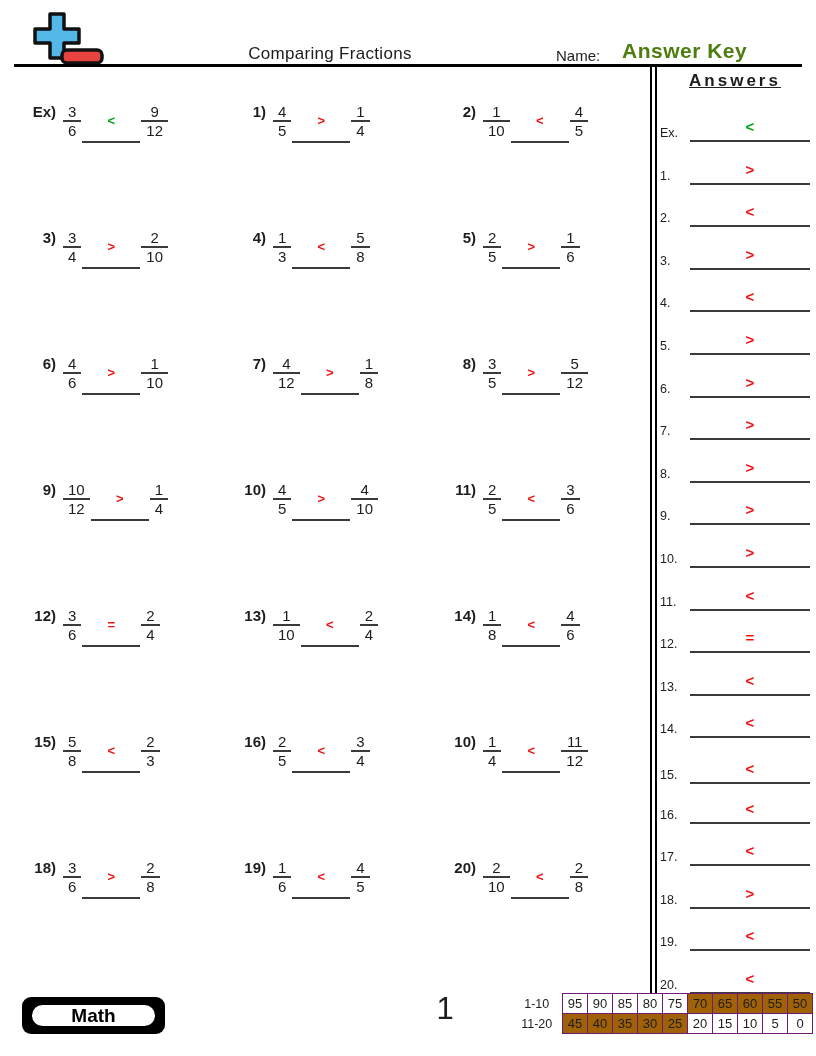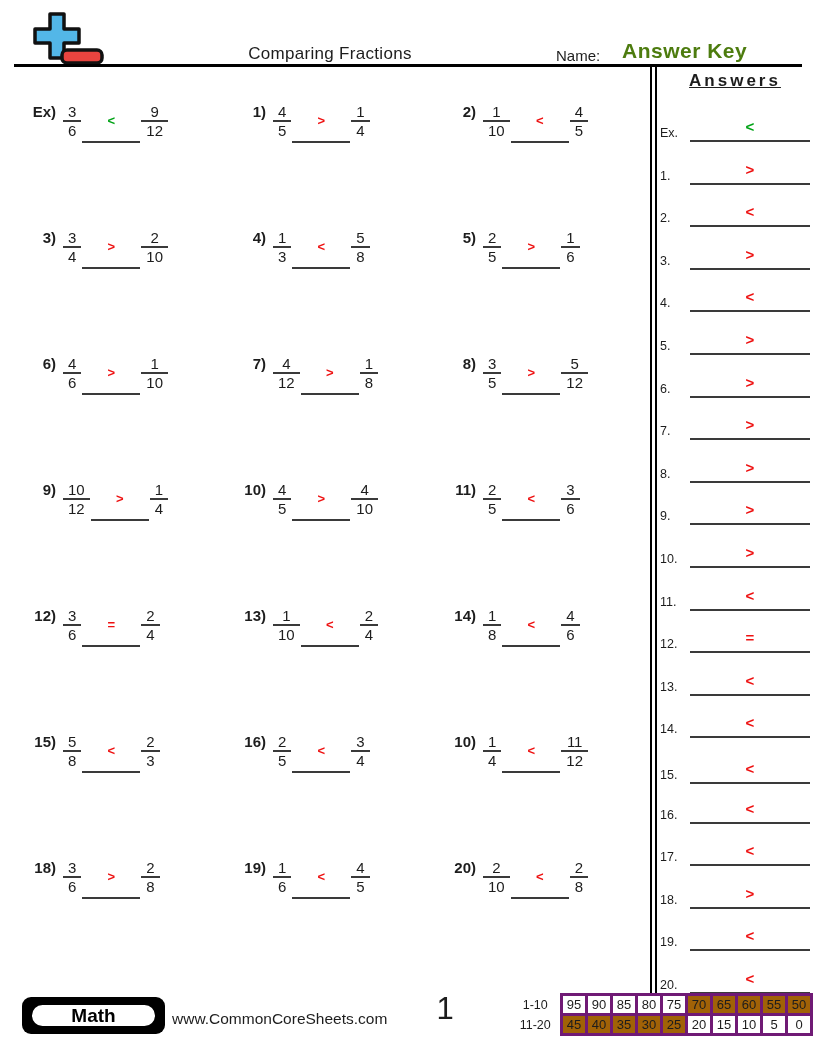--- a/index.html
+++ b/index.html
@@ -34,21 +34,21 @@
   .alabel { font-size:12.5px; line-height:16px; width:30px; padding-bottom:1px; }
   .aline { flex:1; height:26px; border-bottom:2px solid #3a3a3a; position:relative; }
   .aline .asym { position:absolute; top:2px; left:0; right:0; text-align:center; font-size:15px; font-weight:bold; }
 
   
   .badge { position:absolute; left:22px; top:997px; width:143px; height:37px; background:#000; border-radius:9px; display:flex; align-items:center; justify-content:center; }
   .badge-pill { background:#fff; border:3px solid #000; border-radius:16px; width:129px; height:27px; display:flex; align-items:center; justify-content:center; font-weight:bold; font-size:19px; color:#000; }
   .website { position:absolute; left:172px; top:1010px; font-size:15.5px; }
   .page-number { position:absolute; left:425px; top:991px; width:40px; text-align:center; font-size:31px; }
   .grades { position:absolute; right:3px; top:993px; border-collapse:collapse; font-size:13px; }
-  .grades td { border:3px solid #701a75; width:25px; height:20px; text-align:center; padding:0; }
+  .grades td { border:1px solid #701a75; width:25px; height:20px; text-align:center; padding:0; }
   .grades td.rlabel { border:none; width:46px; padding-right:5px; font-size:12.5px; }
   .grades td.b { background:#a16207; }
 </style>
 </head>
 <body>
 
 <div class="page">
 
   <svg class="logo" width="76" height="54" viewBox="0 0 76 54">
     <path d="M22 2 h14 v15 h15 v14 h-15 v15 h-14 v-15 h-15 v-14 h15 z" fill="#53b7e8" stroke="#111" stroke-width="3.5" stroke-linejoin="round"></path>
@@ -524,21 +524,20 @@
       <span class="aline">
         <span class="asym sym-red">&lt;</span>
       </span>
     </div>
 
   <div class="badge">
     <div class="badge-pill">
         <span>Math</span>
       </div>
   </div>
-  <div class="website">www.CommonCoreSheets.com</div>
   <div class="page-number">1</div>
 
   <table class="grades">
     <tbody>
         <tr>
       <td class="rlabel">1-10</td>
       <td>95</td>
       <td>90</td>
       <td>85</td>
       <td>80</td>

